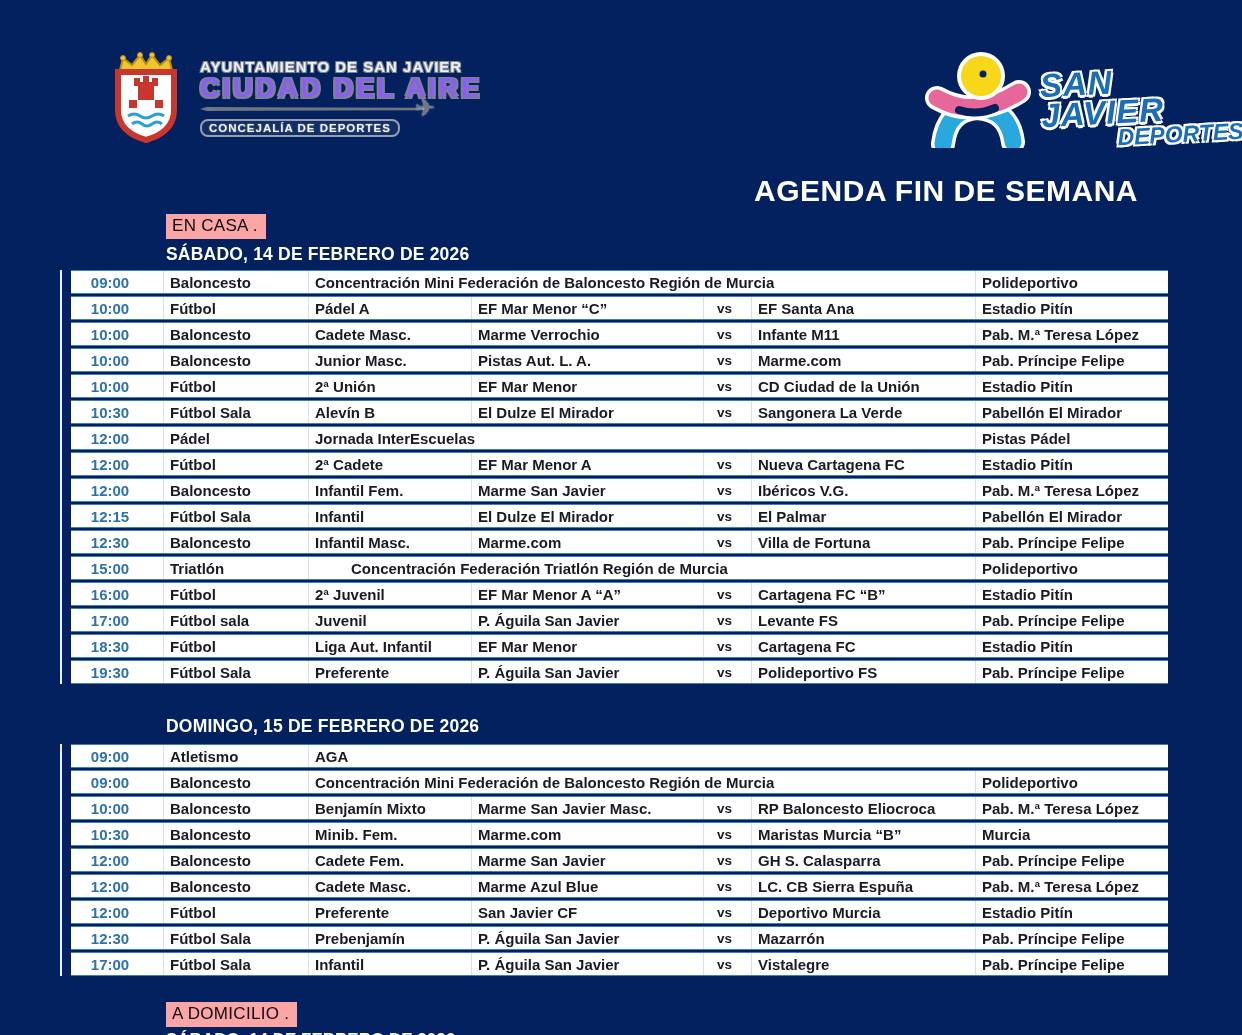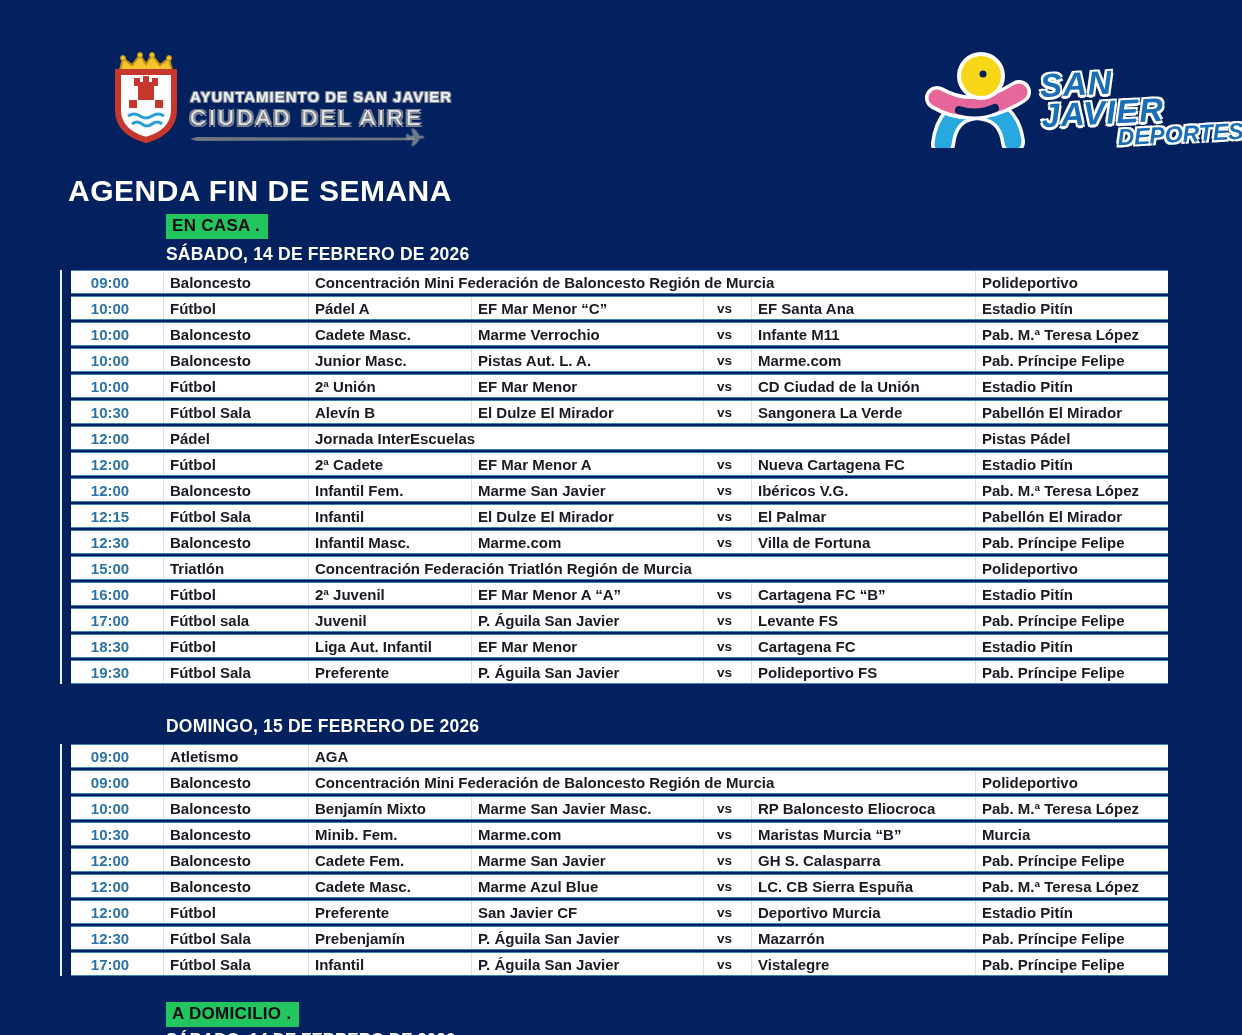--- a/index.html
+++ b/index.html
@@ -4,28 +4,28 @@
 <style>
   html,body{margin:0;padding:0;}
   body{
     width:1242px;height:1035px;position:relative;overflow:hidden;
     background:#02215e;
     font-family:"Liberation Sans", sans-serif;
   }
   .abs{position:absolute;}
 
   
-  .left-logo{left:110px;top:52px;display:flex;gap:8px;align-items:flex-end;}
+  .left-logo{left:110px;top:52px;display:flex;gap:18px;align-items:flex-start;}
   .ll-text{padding-top:6px;}
   .ll-line1{
     font-size:15px;font-weight:bold;letter-spacing:1px;color:#eef1f5;
     text-shadow:-1px -1px 0 #7d8490,1px -1px 0 #7d8490,-1px 1px 0 #7d8490,1px 1px 0 #7d8490;
   }
   .ll-line2{
-    font-size:22px;font-weight:normal;letter-spacing:3px;color:#e5e5e5;line-height:26px;
+    font-size:27px;font-weight:bold;letter-spacing:3px;color:#8b5cf6;line-height:26px;
     text-shadow:-2px -1px 0 #7d8490,2px -1px 0 #7d8490,-2px 2px 0 #7d8490,2px 2px 0 #7d8490;
   }
   .ll-sword{position:relative;height:12px;margin:2px 0 3px 0;}
   .ll-sword .blade{position:absolute;left:0;top:4px;width:225px;height:4px;background:#6f7680;
     clip-path:polygon(0 50%,3% 0,100% 20%,100% 80%,3% 100%);}
   .ll-sword .plane{position:absolute;left:215px;top:-9px;font-size:24px;color:#6f7680;
     text-shadow:0 0 2px #e8ebef;}
   .ll-line3{
     display:inline-block;font-size:11.5px;font-weight:bold;letter-spacing:1px;color:#f0f2f5;
     border:2px solid #9aa0ab;border-radius:8px;padding:1px 7px;background:rgba(255,255,255,0.06);
@@ -36,24 +36,24 @@
   .rl-line1{
     font-size:33px;font-weight:bold;font-style:italic;color:#1c6db8;letter-spacing:1px;line-height:30px;
     text-shadow:-2px -2px 0 #fff,2px -2px 0 #fff,-2px 2px 0 #fff,2px 2px 0 #fff,0 3px 0 #fff;
   }
   .rl-line2{
     font-size:23px;font-weight:bold;font-style:italic;color:#1c6db8;text-align:right;line-height:20px;
     text-shadow:-2px -2px 0 #fff,2px -2px 0 #fff,-2px 2px 0 #fff,2px 2px 0 #fff;
   }
 
   
-  .page-title{left:0;top:174px;width:1138px;text-align:left;padding-left:68px;box-sizing:border-box;
+  .page-title{left:0;top:174px;width:1138px;text-align:right;padding-left:116px;box-sizing:border-box;
     font-size:30px;font-weight:bold;color:#ffffff;letter-spacing:0.5px;}
   .hl-label{
-    display:inline-block;background:#22c55e;color:#0d0d16;font-weight:bold;font-size:17px;
+    display:inline-block;background:#fca5a5;color:#0d0d16;font-weight:normal;font-size:17px;
     padding:2px 8px 3px 6px;letter-spacing:0.3px;}
   .home-label{left:166px;top:214px;}
   .away-label{left:166px;top:1002px;}
   .day-heading{font-size:17.5px;font-weight:bold;color:#ffffff;letter-spacing:0.2px;}
   .sat-heading{left:166px;top:244px;}
   .sun-heading{left:166px;top:716px;}
 
   
   .agenda-table{
     left:60px;width:1108px;box-sizing:border-box;
@@ -104,20 +104,21 @@
       <path d="M22 72 q5 -4 10 0 q5 4 10 0 q5 -4 10 0" fill="none" stroke="#2aa0d8" stroke-width="3"></path>
     </svg>
   </span>
   <span class="ll-text">
     <div class="ll-line1">AYUNTAMIENTO DE SAN JAVIER</div>
     <div class="ll-line2">CIUDAD DEL AIRE</div>
     <div class="ll-sword">
       <span class="blade"></span>
         <span class="plane">✈</span>
     </div>
+    <div><span class="ll-line3">CONCEJALÍA DE DEPORTES</span></div>
   </span>
 </div>
 
 <div class="abs right-logo">
   <span>
     <svg width="108" height="96" viewBox="0 0 108 96">
 
       <path d="M18 92 Q22 58 52 56 Q84 58 88 90" fill="none" stroke="#ffffff" stroke-width="24" stroke-linecap="round"></path>
       <path d="M18 92 Q22 58 52 56 Q84 58 88 90" fill="none" stroke="#29a8e0" stroke-width="17" stroke-linecap="round"></path>
 
@@ -232,21 +233,21 @@
       <div class="cell sport">Baloncesto</div>
       <div class="cell category">Infantil Masc.</div>
       <div class="cell team">Marme.com</div>
       <div class="cell vs">vs</div>
       <div class="cell team">Villa de Fortuna</div>
       <div class="cell venue">Pab. Príncipe Felipe</div>
     </div>
     <div class="agenda-row">
       <div class="cell time">15:00</div>
       <div class="cell sport">Triatlón</div>
-      <div class="cell event" style="grid-column: 3 / 7;">Concentración Federación Triatlón Región de Murcia</div>
+      <div class="cell event" style="grid-column: 3 / 7; margin-left: 36px;">Concentración Federación Triatlón Región de Murcia</div>
       <div class="cell venue">Polideportivo</div>
     </div>
     <div class="agenda-row">
       <div class="cell time">16:00</div>
       <div class="cell sport">Fútbol</div>
       <div class="cell category">2ª Juvenil</div>
       <div class="cell team">EF Mar Menor A “A”</div>
       <div class="cell vs">vs</div>
       <div class="cell team">Cartagena FC “B”</div>
       <div class="cell venue">Estadio Pitín</div>

